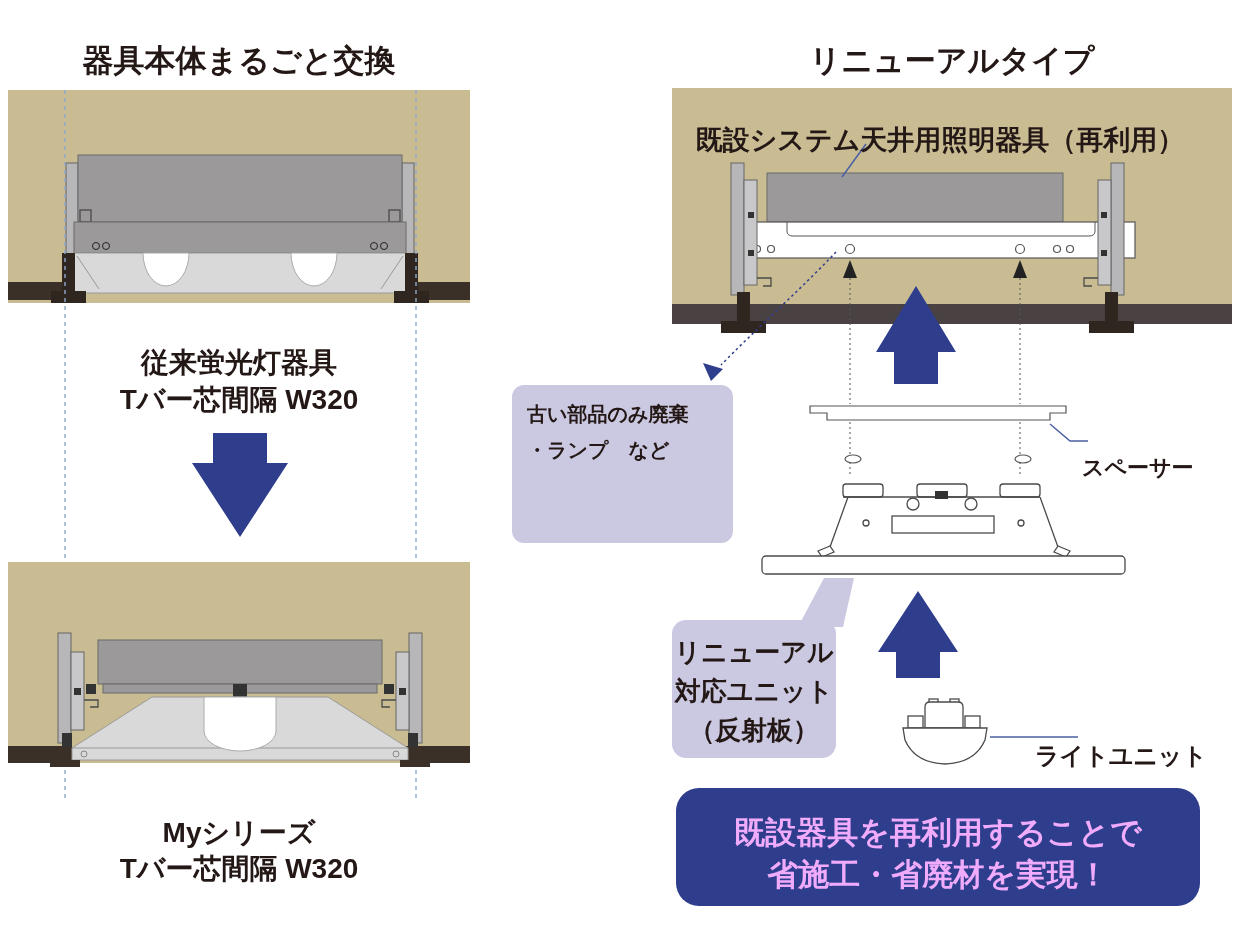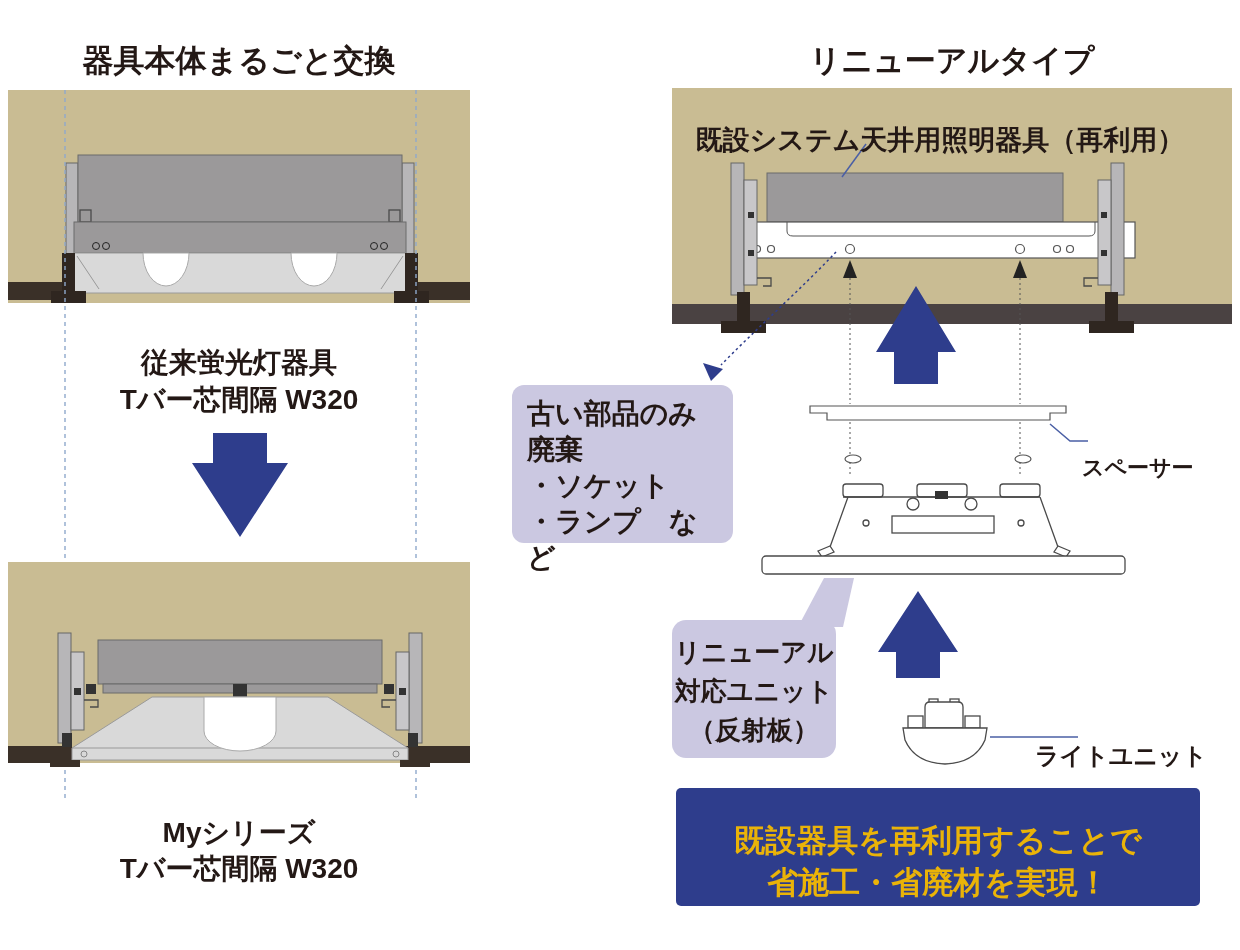--- a/index.html
+++ b/index.html
@@ -24,35 +24,35 @@
   .txt{position:absolute;font-weight:bold;white-space:nowrap;margin-top:20px;}
   .center{text-align:center;}
   .t-left-title{left:8px;top:20px;width:462px;font-size:31px;}
   .t-right-title{left:672px;top:20px;width:560px;font-size:31px;}
   .t-old-cap{left:8px;top:324px;width:462px;font-size:28px;line-height:37px;}
   .t-new-cap{left:8px;top:795px;width:462px;font-size:28px;line-height:36px;}
   .t-exist{left:660px;top:102px;width:560px;font-size:27px;}
   .discard-box{
     position:absolute;left:512px;top:385px;width:221px;height:158px;
     background:var(--lavender);border-radius:12px;box-sizing:border-box;
-    padding:11px 9px 0 15px;font-size:28px;font-weight:bold;line-height:36px;
+    padding:11px 9px 0 15px;font-size:20px;font-weight:bold;line-height:36px;
   }
   .discard-box span{display:block;}
   .callout-box{
     position:absolute;left:672px;top:620px;width:164px;height:138px;
     background:var(--lavender);border-radius:14px;box-sizing:border-box;
     padding-top:13px;text-align:center;font-size:26px;font-weight:bold;line-height:39px;
   }
   .callout-box span{display:block;}
   .t-spacer{left:1082px;top:433px;font-size:22px;}
   .t-lightunit{left:1035px;top:720px;font-size:24px;}
   .banner{
     position:absolute;left:676px;top:788px;width:524px;height:118px;
-    background:var(--navy);border-radius:5px;box-sizing:border-box;
-    padding-top:32px;text-align:center;color:#eab308;font-size:31px;font-weight:bold;line-height:42px;
+    background:var(--navy);border-radius:23px;box-sizing:border-box;
+    padding-top:24px;text-align:center;color:#f0abfc;font-size:31px;font-weight:bold;line-height:42px;
   }
   .banner span{display:block;}
   
   .tan{fill:var(--ceiling-tan);}
   .band{fill:var(--dark-brown);}
   .band2{fill:var(--dark-brown2);}
   .gbody{fill:var(--fixture-gray);stroke:#6b6b6b;stroke-width:1;}
   .gmid{fill:#b7b6b8;stroke:#666;stroke-width:1;}
   .gmid2{fill:#c8c7c9;stroke:#666;stroke-width:1;}
   .refl{fill:var(--reflector-gray);stroke:#9a9a9a;stroke-width:1;}
@@ -229,21 +229,20 @@
 
   <div class="txt center t-new-cap">
     <span style="display:block">Myシリーズ</span>
     <span style="display:block">Tバー芯間隔 W320</span>
   </div>
 
   <div class="txt center t-exist">既設システム天井用照明器具（再利用）</div>
 
   <div class="discard-box">
     <span>古い部品のみ廃棄</span>
-    <span>・ソケット</span>
     <span>・ランプ　など</span>
   </div>
 
   <div class="txt t-spacer">スペーサー</div>
 
   <div class="callout-box">
     <span>リニューアル</span>
     <span>対応ユニット</span>
     <span>（反射板）</span>
   </div>

